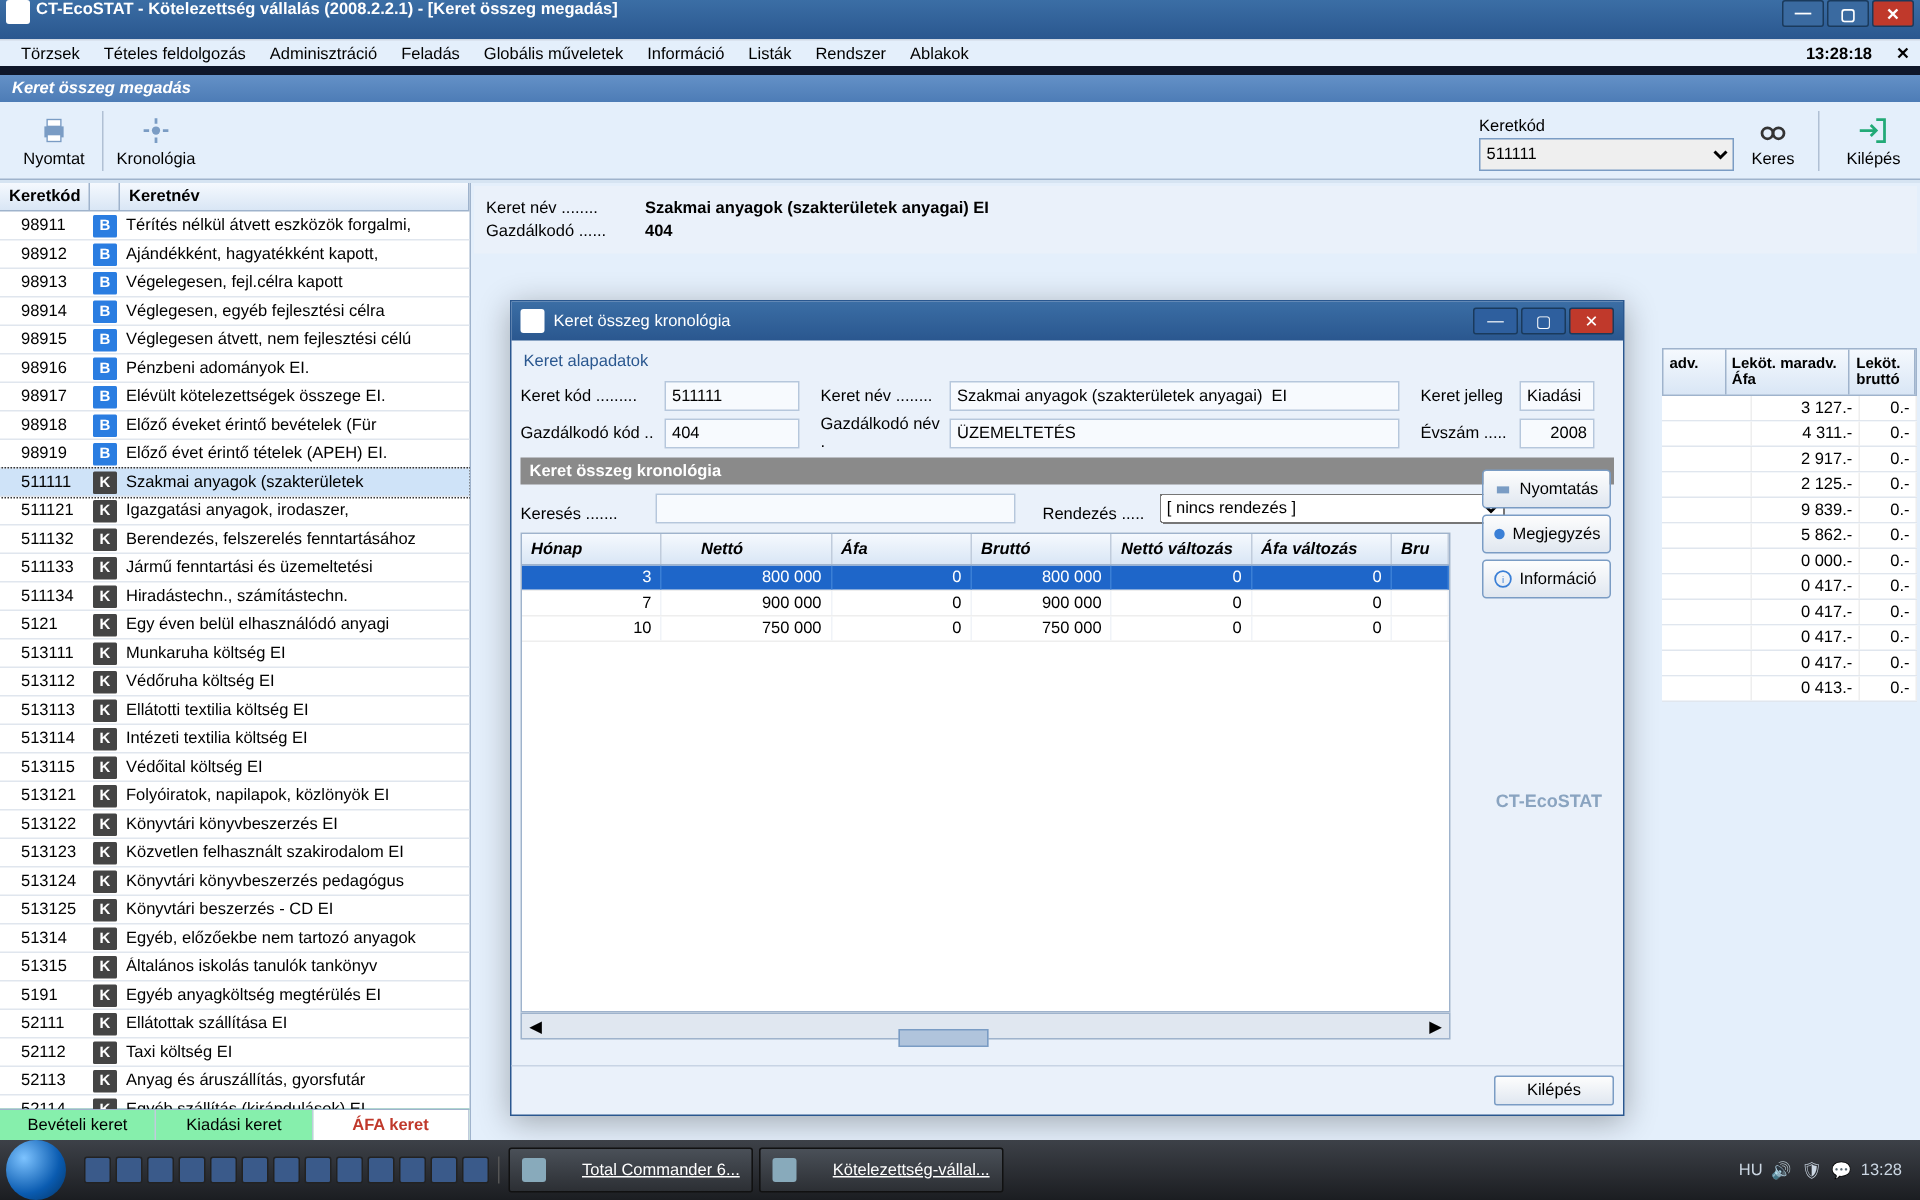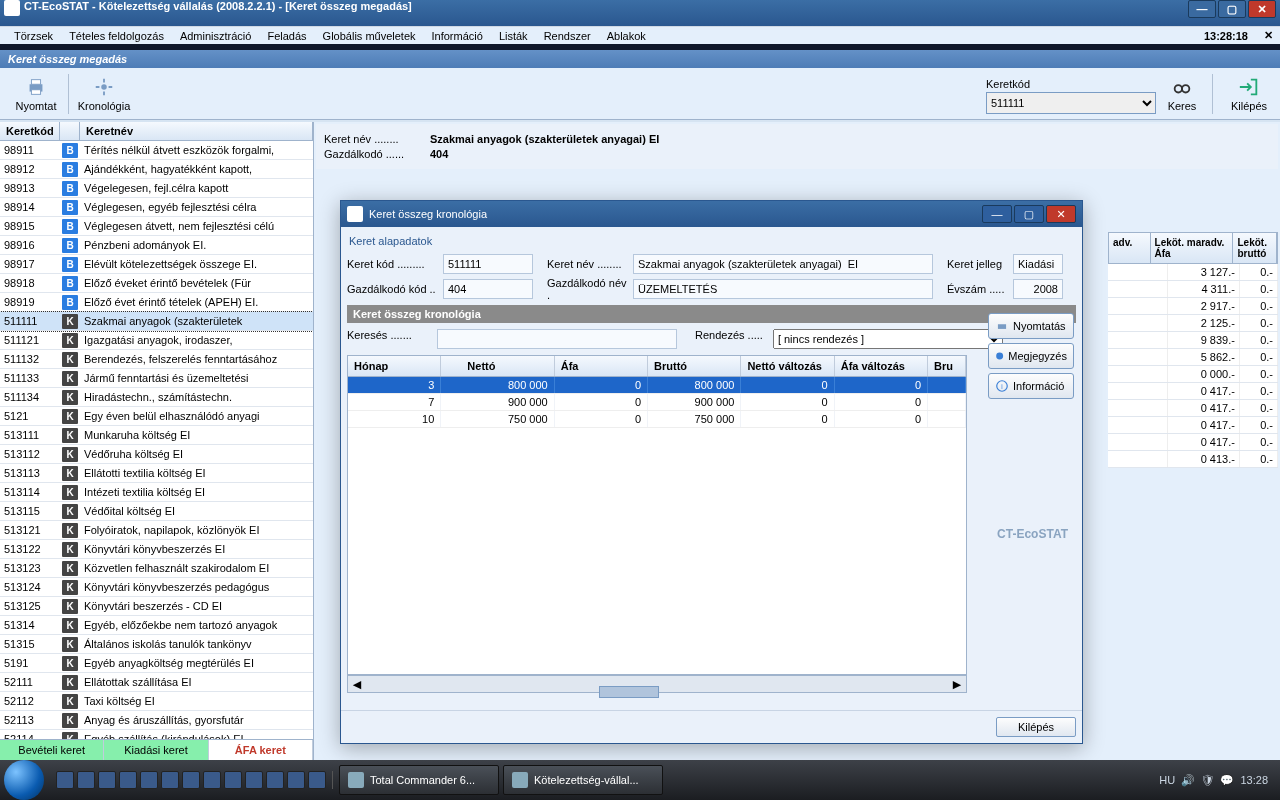--- a/index.html
+++ b/index.html
@@ -36,21 +36,21 @@
   .main { position:absolute; top:122px; left:0; right:0; bottom:40px; display:flex; }
   
   
   .left-panel { width:314px; display:flex; flex-direction:column; border-right:1px solid #9fb3cc; background:#fff;}
   .left-head { display:flex; background:linear-gradient(#f5f9fe,#d9e6f5); border-bottom:1px solid #9fb3cc; }
   .left-head div { padding:3px 6px; border-right:1px solid #9fb3cc; font-weight:bold; }
   .left-head .c1 { width:60px; } .left-head .c2{width:20px;} .left-head .c3{flex:1;}
   .left-rows { flex:1; overflow:auto; }
   .lrow { display:flex; border-bottom:1px solid #e0e6ee; height:19px; align-items:center; cursor:pointer;}
   .lrow.sel { background:#cfe3f8; outline:1px dotted #333;}
-  .lrow .c1 { width:60px; padding:0 4px; }
+  .lrow .c1 { width:60px; padding:0 14px; }
   .lrow .c2 { width:20px; text-align:center; }
   .lrow .badge { display:inline-block; width:16px; height:15px; color:#fff; font-weight:bold; font-size:10px; line-height:15px; border-radius:1px;}
   .badge.B{ background:#2a7de1;} .badge.K{background:#444;}
   .lrow .c3 { flex:1; padding:0 4px; white-space:nowrap; overflow:hidden; }
   
   .left-tabs { display:flex; background:#86efac; border-top:1px solid #9fb3cc; }
   .left-tabs div { flex:1; text-align:center; padding:4px; cursor:pointer; border-right:1px solid #c0ccdc;}
   .left-tabs .active { color:#c0392b; font-weight:bold; background:#fff;}
   
   
@@ -80,27 +80,27 @@
   .modal-title .mb { width:30px; height:18px; margin-left:2px; display:flex; align-items:center; justify-content:center; border:1px solid #1a3a5c; border-radius:2px; cursor:pointer;}
   .modal-title .mb.min{background:#2e5f9e;} .modal-title .mb.max{background:#2e5f9e;} .modal-title .mb.cls{background:#c0392b;}
   .modal-body { flex:1; padding:4px 6px; overflow:hidden; position:relative;}
   .group-title { color:#2a578f; padding:4px 2px; }
   .mgrid { display:flex; gap:6px; align-items:center; margin:3px 0;}
   .mgrid label { flex-shrink:0; }
   .minput { border:1px solid #b6c7dc; background:#f7fafe; padding:2px 4px; height:20px;}
   .mgrid .w90{width:90px;} .mgrid .w300{width:300px;} .mgrid .w50{width:50px;}
   
   .chronology-hdr { background:#8a8a8a; color:#fff; font-weight:bold; padding:3px 6px; margin-top:4px;}
-  .search-row { display:flex; align-items:flex-start; gap:10px; padding:6px 0;}
+  .search-row { display:flex; align-items:flex-end; gap:10px; padding:6px 0;}
   .search-row .sinput{flex:1; max-width:240px;}
   .search-row select{width:230px; height:20px;}
   
   .grid-wrap { border:1px solid #9fb3cc; background:#fff; height:320px; overflow:auto; width:620px;}
   .grid-head { display:flex; background:linear-gradient(#f5f9fe,#d9e6f5); border-bottom:1px solid #9fb3cc; position:sticky; top:0;}
-  .grid-head div{ padding:4px 6px; border-right:1px solid #c0ccdc; font-weight:bold;}
+  .grid-head div{ padding:4px 6px; border-right:1px solid #c0ccdc; font-weight:bold;font-style:italic;}
   .gh1{width:100px;} .gh2{width:100px;margin-left:20px;} .gh3{width:100px;} .gh4{width:100px;} .gh5{width:100px;} .gh6{width:100px;} .gh7{width:40px;}
   .grow { display:flex; border-bottom:1px solid #eee;}
   .grow div{padding:2px 6px; text-align:right; border-right:1px solid #f0f3f8;}
   .grow.sel { background:#1e66c9; color:#fff;}
   .grow.sel div{border-right-color:#3a7fd6;}
   
   .side-btns { position:absolute; right:8px; top:86px; display:flex; flex-direction:column; gap:4px;}
   .sbtn { width:86px; padding:5px 6px; background:linear-gradient(#fdfdfd,#e0e7f0); border:1px solid #7a9cc4; border-radius:3px; cursor:pointer; display:flex; align-items:center; gap:4px;}
   .sbtn .ic{width:14px;height:14px;}
   .brand { position:absolute; right:14px; top:300px; color:#8aa4c0; font-weight:bold; font-size:12px;}
@@ -113,21 +113,21 @@
   
   .statusbar { position:absolute; left:0; right:0; bottom:40px; translate:0 22px; height:20px; background:#e4effb; border-top:1px solid #9fb3cc; display:flex; align-items:center; padding:0 6px; gap:12px;}
   .statusbar div{ border-right:1px solid #c0ccdc; padding:0 8px;}
   
   
   .taskbar { position:absolute; left:0; right:0; bottom:0; height:40px; background:linear-gradient(#3d4148,#1b1d21); display:flex; align-items:center; padding:0 4px;}
   .orb { width:40px; height:40px; border-radius:50%; background:radial-gradient(circle at 30% 30%,#7dc3ff,#0a5bb0 60%,#02305e); margin-right:6px; cursor:pointer;}
   .qlaunch { display:flex; gap:3px; padding:0 6px; border-right:1px solid #555;}
   .ql { width:18px; height:18px; background:#3a5a8a; border:1px solid #222; border-radius:2px; cursor:pointer;}
   .tasks { display:flex; gap:4px; margin-left:6px;}
-  .task { min-width:160px; height:30px; background:linear-gradient(#4a5058,#2c2f34); border:1px solid #111; border-radius:2px; color:#fff; display:flex; align-items:center; padding:0 8px; gap:6px; cursor:pointer;}
+  .task { min-width:160px; height:30px; background:linear-gradient(#4a5058,#2c2f34); border:1px solid #111; border-radius:2px; color:#fff; display:flex; align-items:center; padding:0 8px; gap:24px; cursor:pointer;text-decoration:underline;}
   .task .ti{width:16px;height:16px;background:#8ab;border-radius:2px;}
   .tray { margin-left:auto; display:flex; align-items:center; gap:6px; color:#cbd6e2; padding:0 8px;}
   
   select, input { font-family:inherit; font-size:11px;}
 </style>
 </head>
 <body>
 
 <div class="titlebar">
   <span class="icon"></span>

